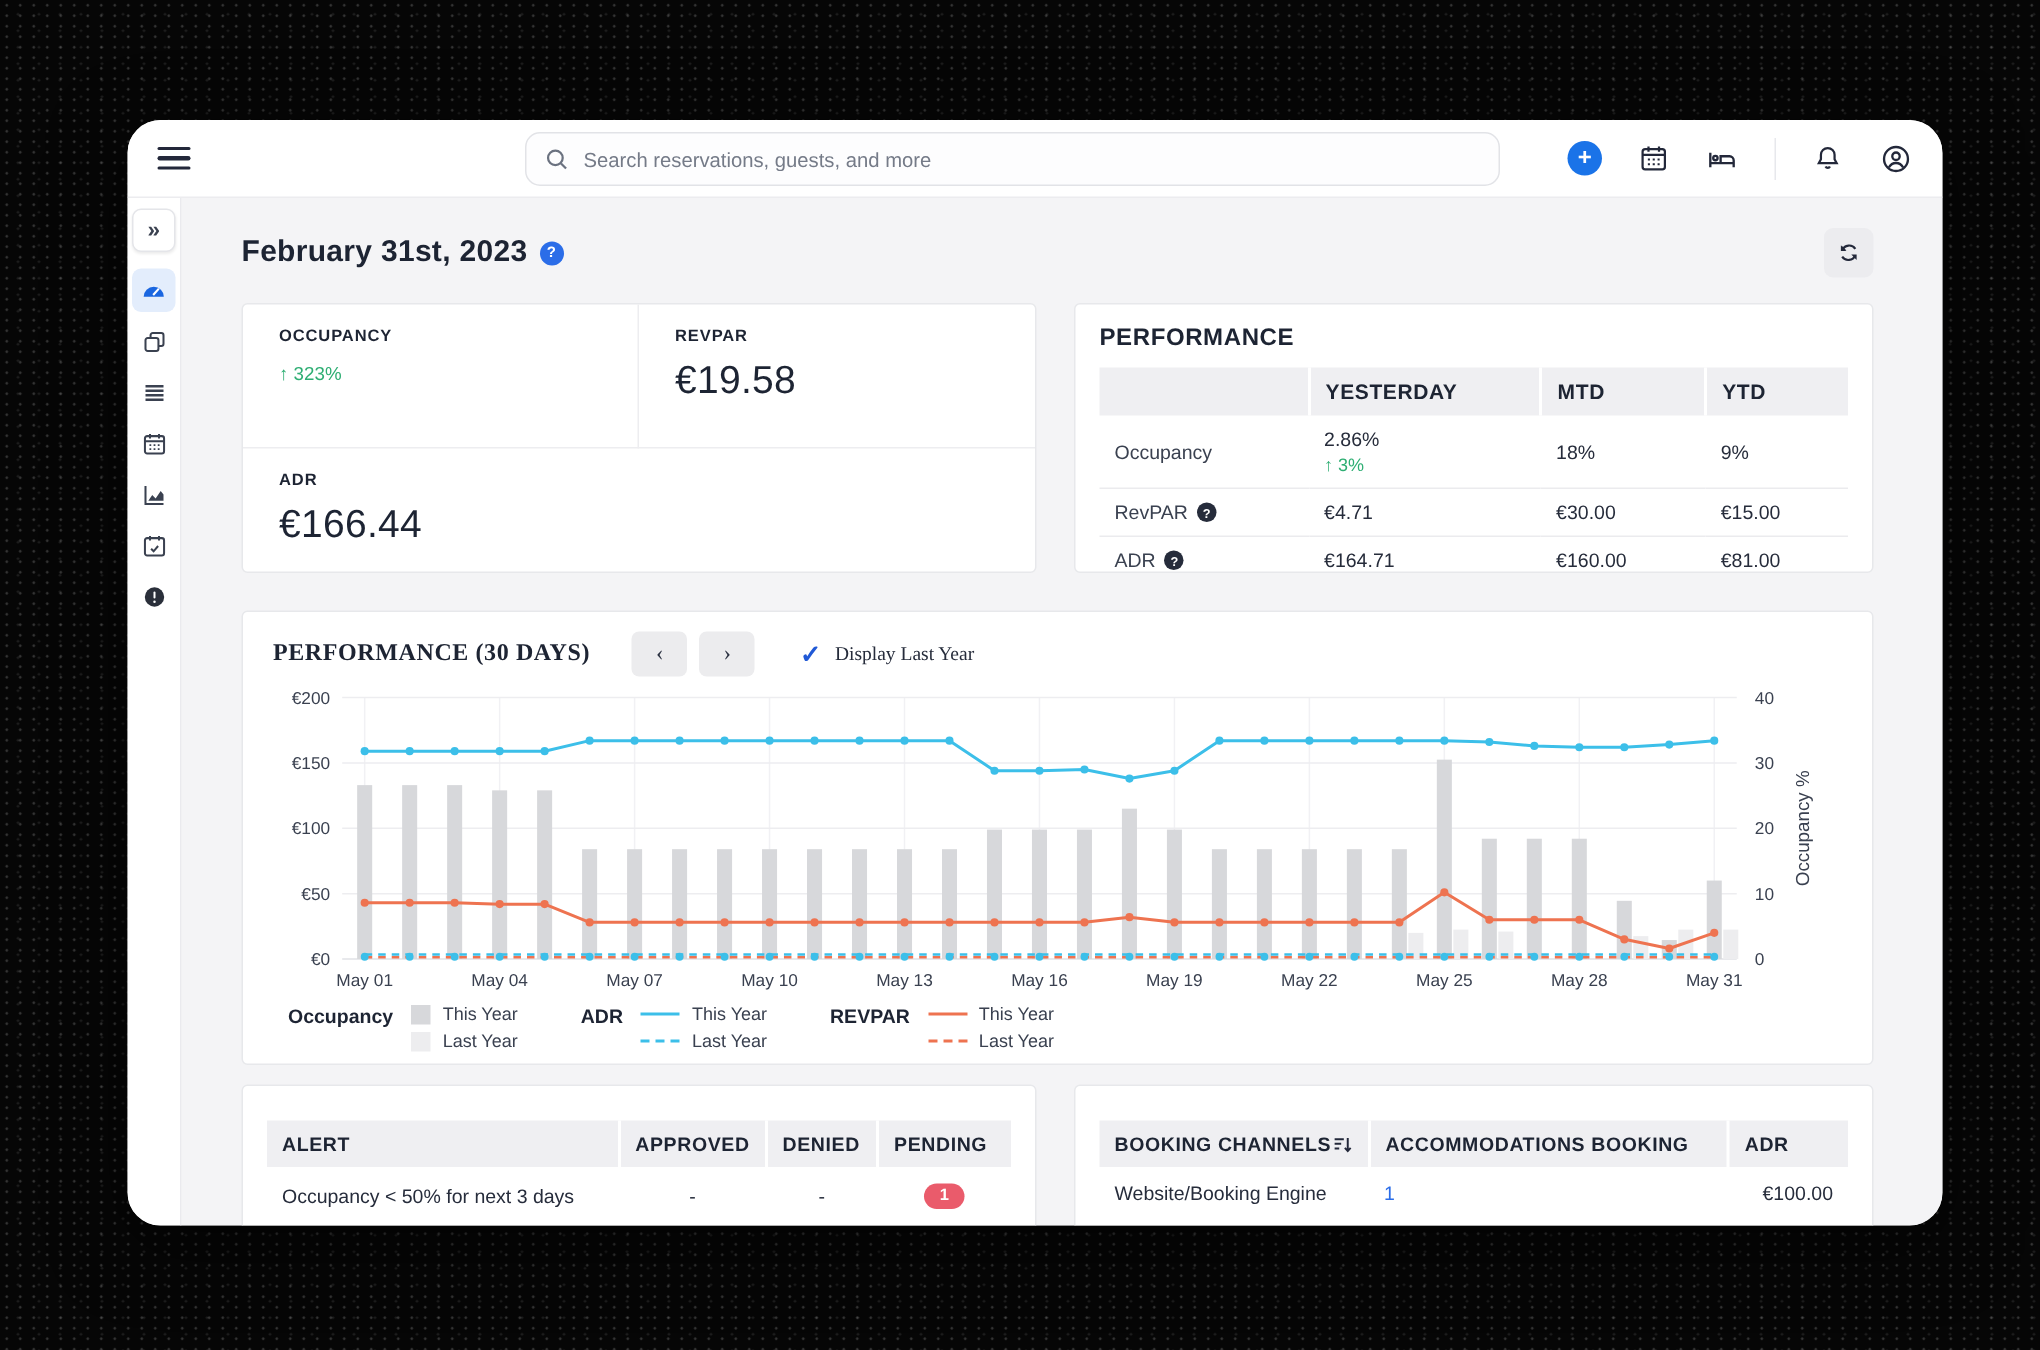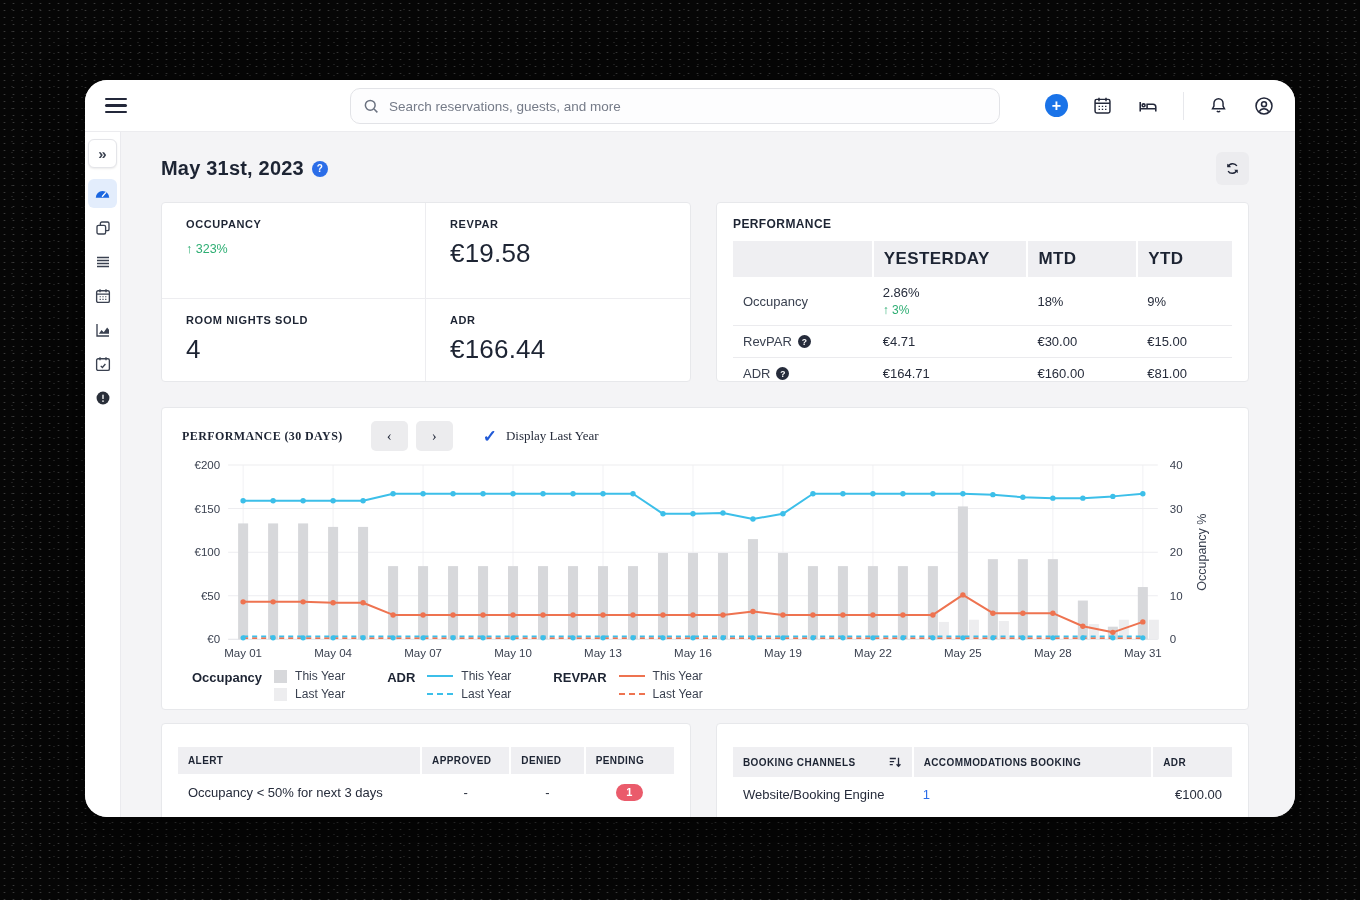--- a/index.html
+++ b/index.html
@@ -61,24 +61,24 @@
   
   .kpi-card{ height:180px; display:grid; grid-template-columns:1fr 1fr; grid-template-rows:54% 46%; }
   .kpi-cell{ padding:15px 24px 10px; }
   .kpi-cell.c1{ border-right:1px solid #ededf0; }
   .kpi-cell.r1{ border-bottom:1px solid #ededf0; }
   .kpi-label{ font-size:11px; font-weight:bold; letter-spacing:.6px; color:#1d2433; }
   .kpi-value{ font-size:26px; font-weight:500; color:#1d2433; margin-top:8px; letter-spacing:.2px; }
   .kpi-delta{ margin-top:12px; font-size:12.5px; color:#2eae73; font-weight:500; }
   
   .perf-card{ height:180px; padding:14px 16px; }
-  .card-title{ font-size:12px; font-weight:bold; letter-spacing:.4px; color:#1d2433; }
+  .card-title{ font-size:16px; font-weight:bold; letter-spacing:.4px; color:#1d2433; }
   table{ border-collapse:collapse; width:100%; }
   .ptable{ margin-top:10px; }
-  .ptable th{ background:#efeff2; font-size:17px; font-weight:bold; letter-spacing:.4px;
+  .ptable th{ background:#efeff2; font-size:14px; font-weight:bold; letter-spacing:.4px;
     text-align:left; padding:8px 10px; color:#1d2433; border-left:2px solid #fff; }
   .ptable th:first-child{ border-left:none; }
   .ptable td{ font-size:13px; color:#262c3b; padding:8px 10px; border-bottom:1px solid #ebebee; }
   .ptable tr:last-child td{ border-bottom:none; }
   .metric{ color:#3a4150; display:flex; align-items:center; gap:6px; }
   .help-dark{ width:13px; height:13px; border-radius:50%; background:#262c3b; color:#fff;
     font-size:8.5px; font-weight:bold; display:inline-flex; align-items:center;
     justify-content:center; cursor:pointer; }
   .delta-sm{ font-size:12px; color:#2eae73; margin-top:3px; font-weight:500; }
   
@@ -106,21 +106,21 @@
   .ls-solid-cyan{ border-top:2.5px solid #3cbfe9; }
   .ls-dash-cyan{ border-top:2px dashed #3cbfe9; }
   .ls-solid-orange{ border-top:2.5px solid #ee7350; }
   .ls-dash-orange{ border-top:2px dashed #ee7350; }
   
   .grid-bottom{ display:grid; grid-template-columns:530px 1fr; gap:25px; margin-top:13px; }
   .bcard{ padding:13px 16px; min-height:170px; }
   .bcard-head{ display:flex; align-items:center; }
   .link{ margin-left:auto; font-size:13px; color:#2b6de8; text-decoration:underline; cursor:pointer; }
   .btable{ margin-top:10px; }
-  .btable th{ background:#efeff2; font-size:10px; font-weight:bold; letter-spacing:.4px;
+  .btable th{ background:#efeff2; font-size:13px; font-weight:bold; letter-spacing:.4px;
     text-align:left; padding:8px 10px; color:#1d2433; border-left:2px solid #fff; }
   .btable th:first-child{ border-left:none; }
   .btable td{ font-size:13px; color:#262c3b; padding:10px 10px 9px; }
   .tc{ text-align:center; } .tr{ text-align:right; }
   .badge{ display:inline-block; min-width:27px; padding:2px 0 3px; border-radius:999px;
     background:#ea5b6b; color:#fff; font-size:11px; font-weight:bold; text-align:center; }
   .blue-num{ color:#2b6de8; }
   .th-flex{ display:flex; align-items:center; }
   .sort-ic{ margin-left:auto; display:flex; cursor:pointer; }
 </style>
@@ -223,21 +223,21 @@
         <svg width="18" height="18" viewBox="0 0 24 24">
             <circle cx="12" cy="12" r="8.6" fill="#2a2f3a"></circle>
             <rect x="11.1" y="7.2" width="1.8" height="6.2" rx=".9" fill="#fff"></rect>
             <circle cx="12" cy="16.2" r="1.1" fill="#fff"></circle>
           </svg>
       </div>
     </div>
 
     <div class="main">
       <div class="page-head">
-        <span class="page-title">May 31st, 2023</span>
+        <span class="page-title">February 31st, 2023</span>
         <span class="help-dot">
             <span>?</span>
           </span>
         <div class="refresh-btn">
           <svg width="17" height="17" viewBox="0 0 24 24" fill="none" stroke="#23283a" stroke-width="2">
               <path d="M18.2 8.3A7 7 0 0 0 5.9 9.6"></path>
               <path d="M5.8 15.7A7 7 0 0 0 18.1 14.4"></path>
               <path d="M5.2 5.2v4.6h4.6" stroke-width="0" fill="#23283a" d2=""></path>
               <polygon points="4.6,5.2 4.6,10.4 9.6,10.4" fill="#23283a" stroke="none"></polygon>
               <polygon points="19.4,18.8 19.4,13.6 14.4,13.6" fill="#23283a" stroke="none"></polygon>
@@ -248,24 +248,20 @@
       <div class="grid-top">
 
         <div class="card kpi-card">
           <div class="kpi-cell c1 r1">
             <div class="kpi-label">OCCUPANCY</div>
             <div class="kpi-delta"><span>↑</span> <span>323%</span></div>
           </div>
           <div class="kpi-cell r1">
             <div class="kpi-label">REVPAR</div>
             <div class="kpi-value">€19.58</div>
-          </div>
-          <div class="kpi-cell c1">
-            <div class="kpi-label">ROOM NIGHTS SOLD</div>
-            <div class="kpi-value">4</div>
           </div>
           <div class="kpi-cell">
             <div class="kpi-label">ADR</div>
             <div class="kpi-value">€166.44</div>
           </div>
         </div>
 
         <div class="card perf-card">
           <div class="card-title">PERFORMANCE</div>
           <table class="ptable">

